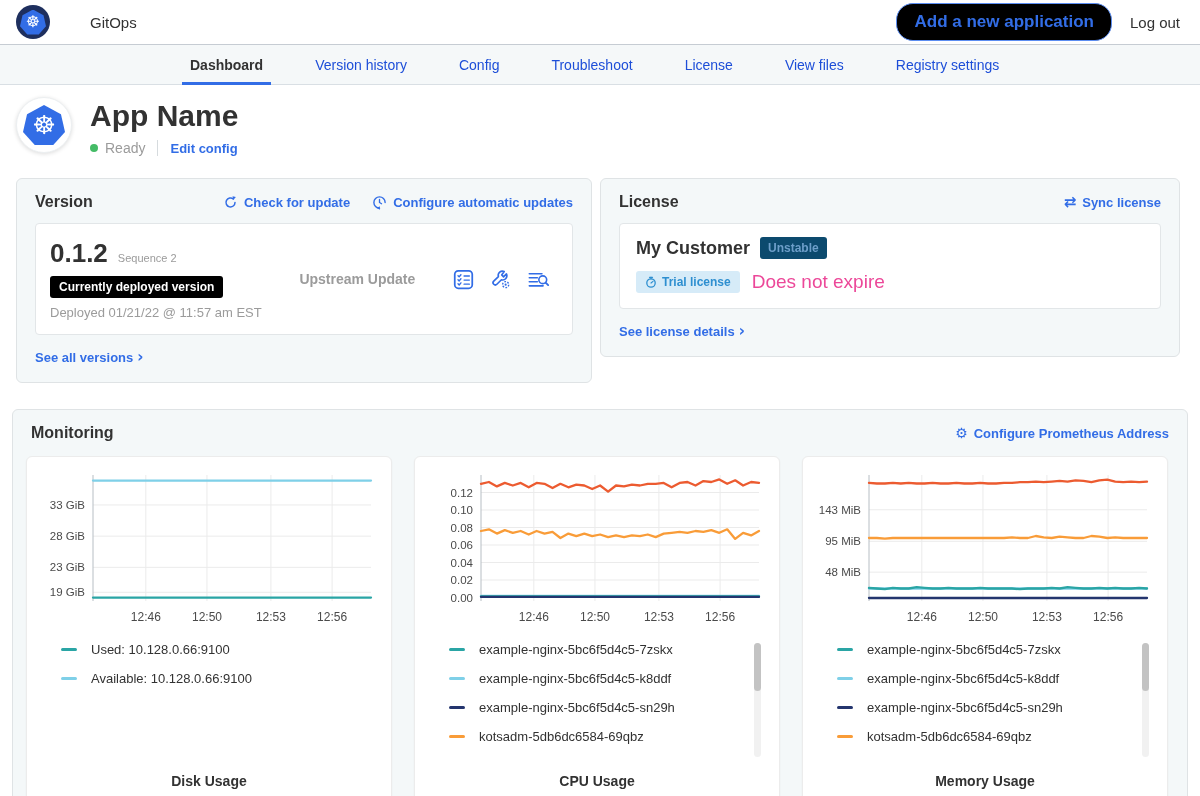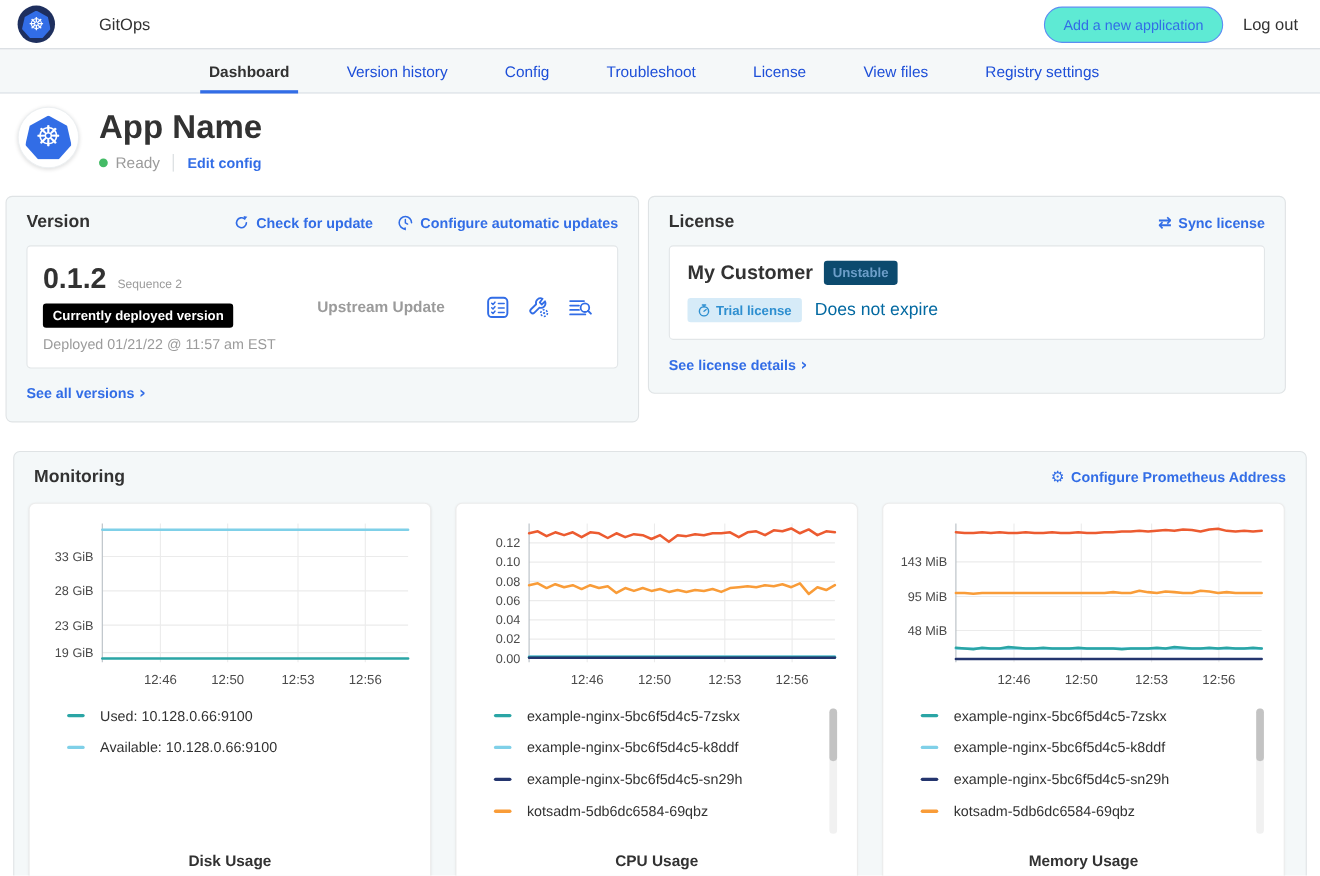--- a/index.html
+++ b/index.html
@@ -15,22 +15,22 @@
     display:flex; align-items:center; justify-content:center; margin-right:24px; cursor:pointer; }
   .heptagon { width:26px; height:25px; background:#326de6; display:flex; align-items:center; justify-content:center;
     clip-path:polygon(50% 0,90.4% 23.4%,100% 67.2%,72% 100%,28% 100%,0 67.2%,9.6% 23.4%); }
   .wheel { color:#fff; font-size:16px; line-height:1; font-family:"DejaVu Sans",sans-serif; }
   .topnav-tabs { display:flex; height:100%; }
   .topnav-tab { height:100%; display:flex; align-items:center; padding:0 16px; font-size:15px;
     color:#323232; cursor:pointer; position:relative; }
   .topnav-tab.active { font-weight:bold; }
   .topnav-tab.active::after { content:""; position:absolute; left:0; right:0; bottom:-1px; height:3px; background:#326de6; }
   .topnav-right { display:flex; align-items:center; gap:18px; }
-  .add-app-btn { background:#5eead4; border:1px solid #5b8df2; color:#326de6; font-weight:normal;
-    font-size:13px; padding:8px 17px; border-radius:17px; cursor:pointer; font-family:inherit; }
+  .add-app-btn { background:#000000; border:1px solid #5b8df2; color:#326de6; font-weight:bold;
+    font-size:17px; padding:8px 17px; border-radius:17px; cursor:pointer; font-family:inherit; }
   .logout { font-size:15px; color:#323232; cursor:pointer; }
 
   
   .subnav { height:40px; background:#f5f8f9; border-bottom:1px solid #d9dfe4; display:flex;
     padding-left:188px; gap:48px; }
   .subnav-tab { height:100%; display:flex; align-items:center; font-size:14px; color:#1d4ed8;
     cursor:pointer; position:relative; padding:0 2px; }
   .subnav-tab.active { color:#323232; font-weight:bold; }
   .subnav-tab.active::after { content:""; position:absolute; left:-6px; right:-6px; bottom:-1px; height:3px; background:#326de6; }
 
@@ -41,21 +41,21 @@
   .app-avatar .heptagon { width:42px; height:40px; }
   .app-avatar .wheel { font-size:26px; }
   .app-title { font-size:30px; font-weight:bold; color:#323232; line-height:1.1; padding-top:2px; }
   .status-row { display:flex; align-items:center; margin-top:8px; font-size:14px; }
   .status-dot { width:8px; height:8px; border-radius:50%; background:#44bb66; margin-right:7px; }
   .status-text { color:#9b9b9b; padding-right:12px; border-right:1px solid #d6dbde; }
   .link { color:#326de6; font-weight:bold; cursor:pointer; }
   .edit-config { font-size:13px; margin-left:12px; }
 
   
-  .cards-row { display:flex; gap:8px; margin:14px 5px 26px; }
+  .cards-row { display:flex; gap:8px; margin:14px 16px 26px; }
   .panel { background:#f4f8f9; border:1px solid #dfe3e5; border-radius:6px; padding:14px 18px 16px; }
   .panel-header { display:flex; justify-content:space-between; align-items:center; margin-bottom:12px; }
   .panel-title { font-size:16px; font-weight:bold; }
   .panel-links { display:flex; gap:22px; font-size:13px; align-items:center; }
   .icon-link { display:flex; align-items:center; gap:6px; cursor:pointer; }
   .inner-card { background:#fff; border:1px solid #e2e6e8; border-radius:4px; }
 
   .version-panel { width:576px; }
   .version-inner { display:flex; align-items:center; justify-content:space-between; padding:14px 22px 14px 14px; min-height:90px; }
   .version-left {}
@@ -72,21 +72,21 @@
   .chev { font-family:"DejaVu Sans",sans-serif; font-size:15px; font-weight:bold; }
 
   .license-panel { width:580px; align-self:flex-start; }
   .license-inner { padding:13px 16px 15px; }
   .customer-row { display:flex; align-items:center; gap:10px; }
   .customer-name { font-size:18px; font-weight:bold; }
   .channel-badge { background:#0c4a6e; color:#6d9ec9; font-size:12px; font-weight:bold; padding:4px 8px; border-radius:3px; }
   .license-row2 { display:flex; align-items:center; gap:12px; margin-top:12px; }
   .trial-badge { background:#d6ebf8; color:#2e8fd0; font-size:12px; font-weight:bold; padding:4px 9px;
     border-radius:3px; display:inline-flex; align-items:center; gap:5px; }
-  .expire-text { font-size:16px; color:#0369a1; }
+  .expire-text { font-size:19px; color:#ec4899; }
 
   
   .monitoring { margin:0 12px; background:#f4f8f9; border:1px solid #dfe3e5; border-radius:6px;
     padding:14px 13px 10px; }
   .monitoring-header { display:flex; justify-content:space-between; align-items:center; margin-bottom:14px; padding:0 5px; }
   .charts-row { display:flex; gap:22px; }
   .chart-card { background:#fff; border:1px solid #ececec; border-radius:6px; box-shadow:0 1px 2px rgba(0,0,0,.05);
     width:366px; height:346px; padding:10px 12px 12px; display:flex; flex-direction:column; position:relative; }
   .chart-plot { height:164px; }
   .legend-wrap { position:relative; flex:1; margin-top:10px; padding-left:22px; }

